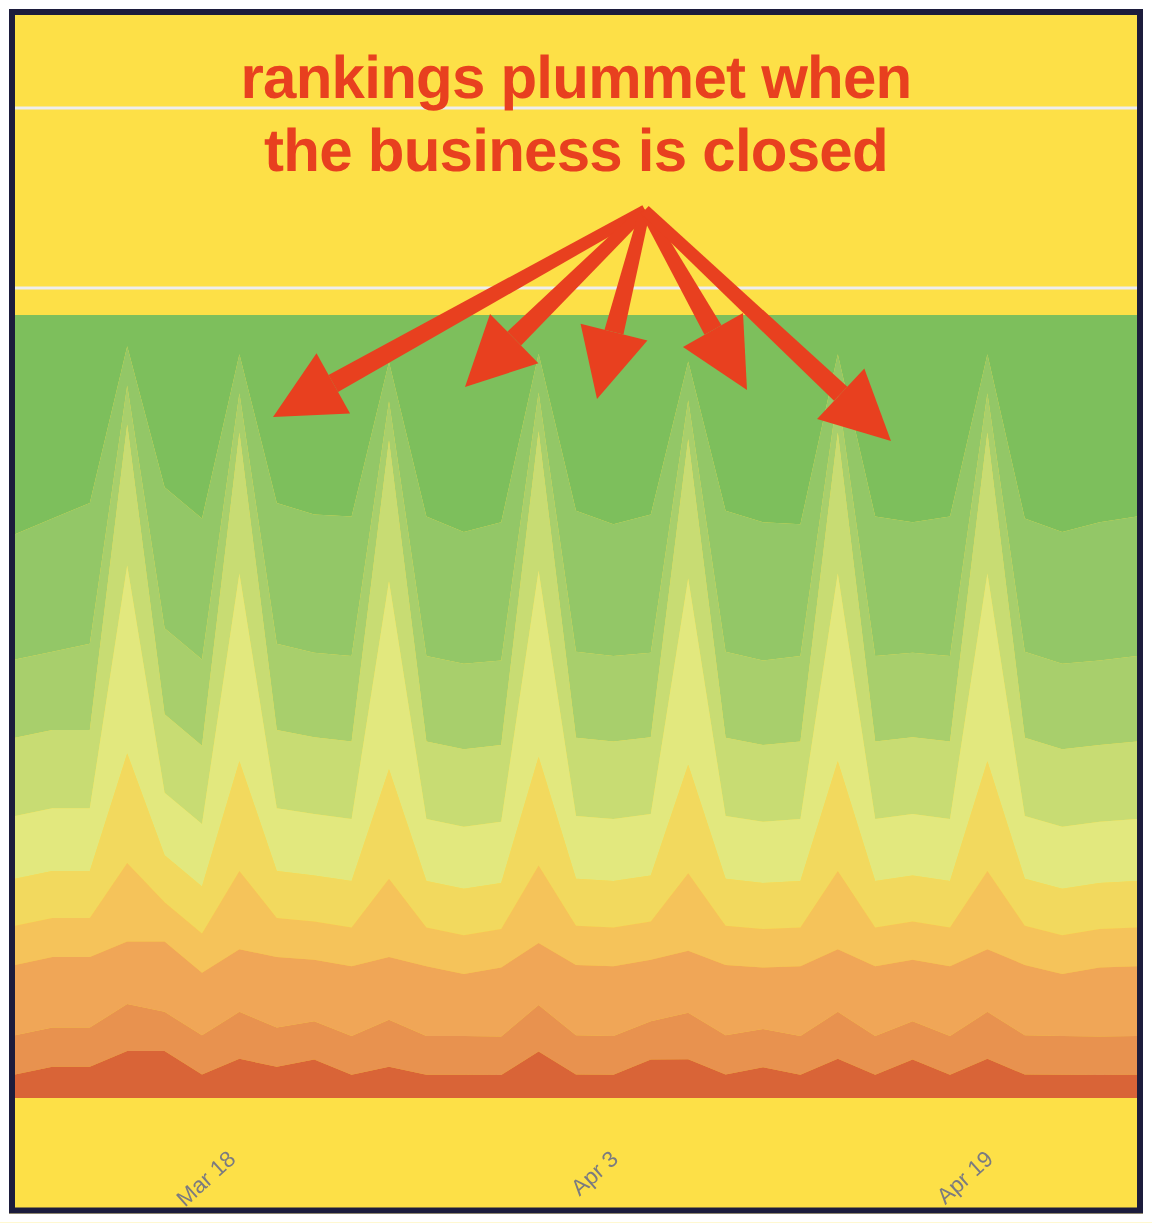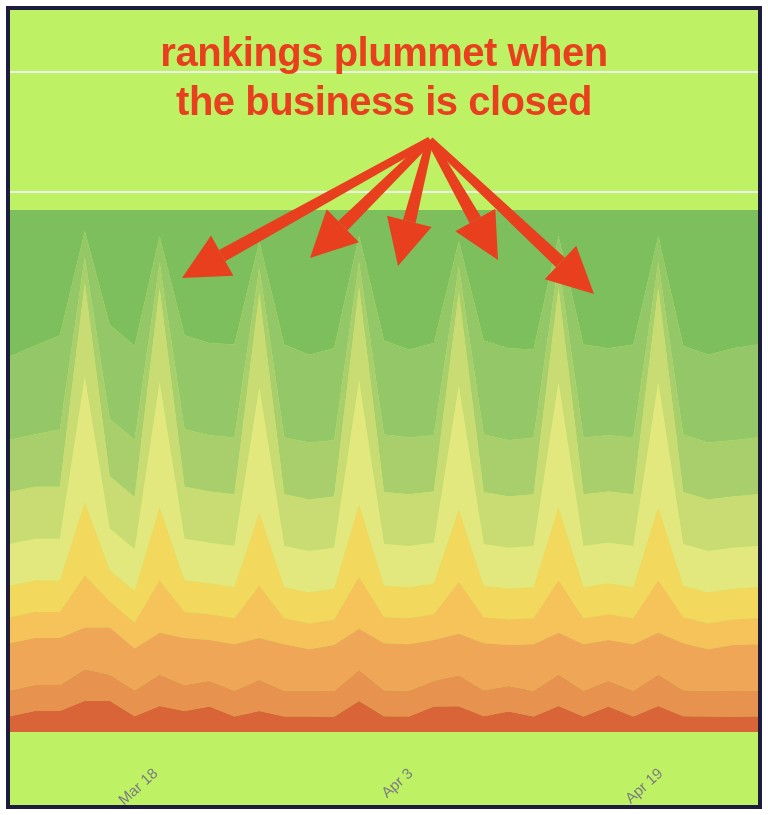--- a/index.html
+++ b/index.html
@@ -14,21 +14,21 @@
     overflow: hidden;
   }
   #frame {
     position: absolute;
     left: 6px;
     top: 6px;
     width: 756px;
     height: 803px;
     border: 4px solid #1c1c3c;
     box-sizing: border-box;
-    background: #bef264;
+    background: #fde047;
     overflow: hidden;
   }
   #plot {
     position: absolute;
     left: 0;
     top: 0;
     width: 100%;
     height: 100%;
   }
   #plot svg {

